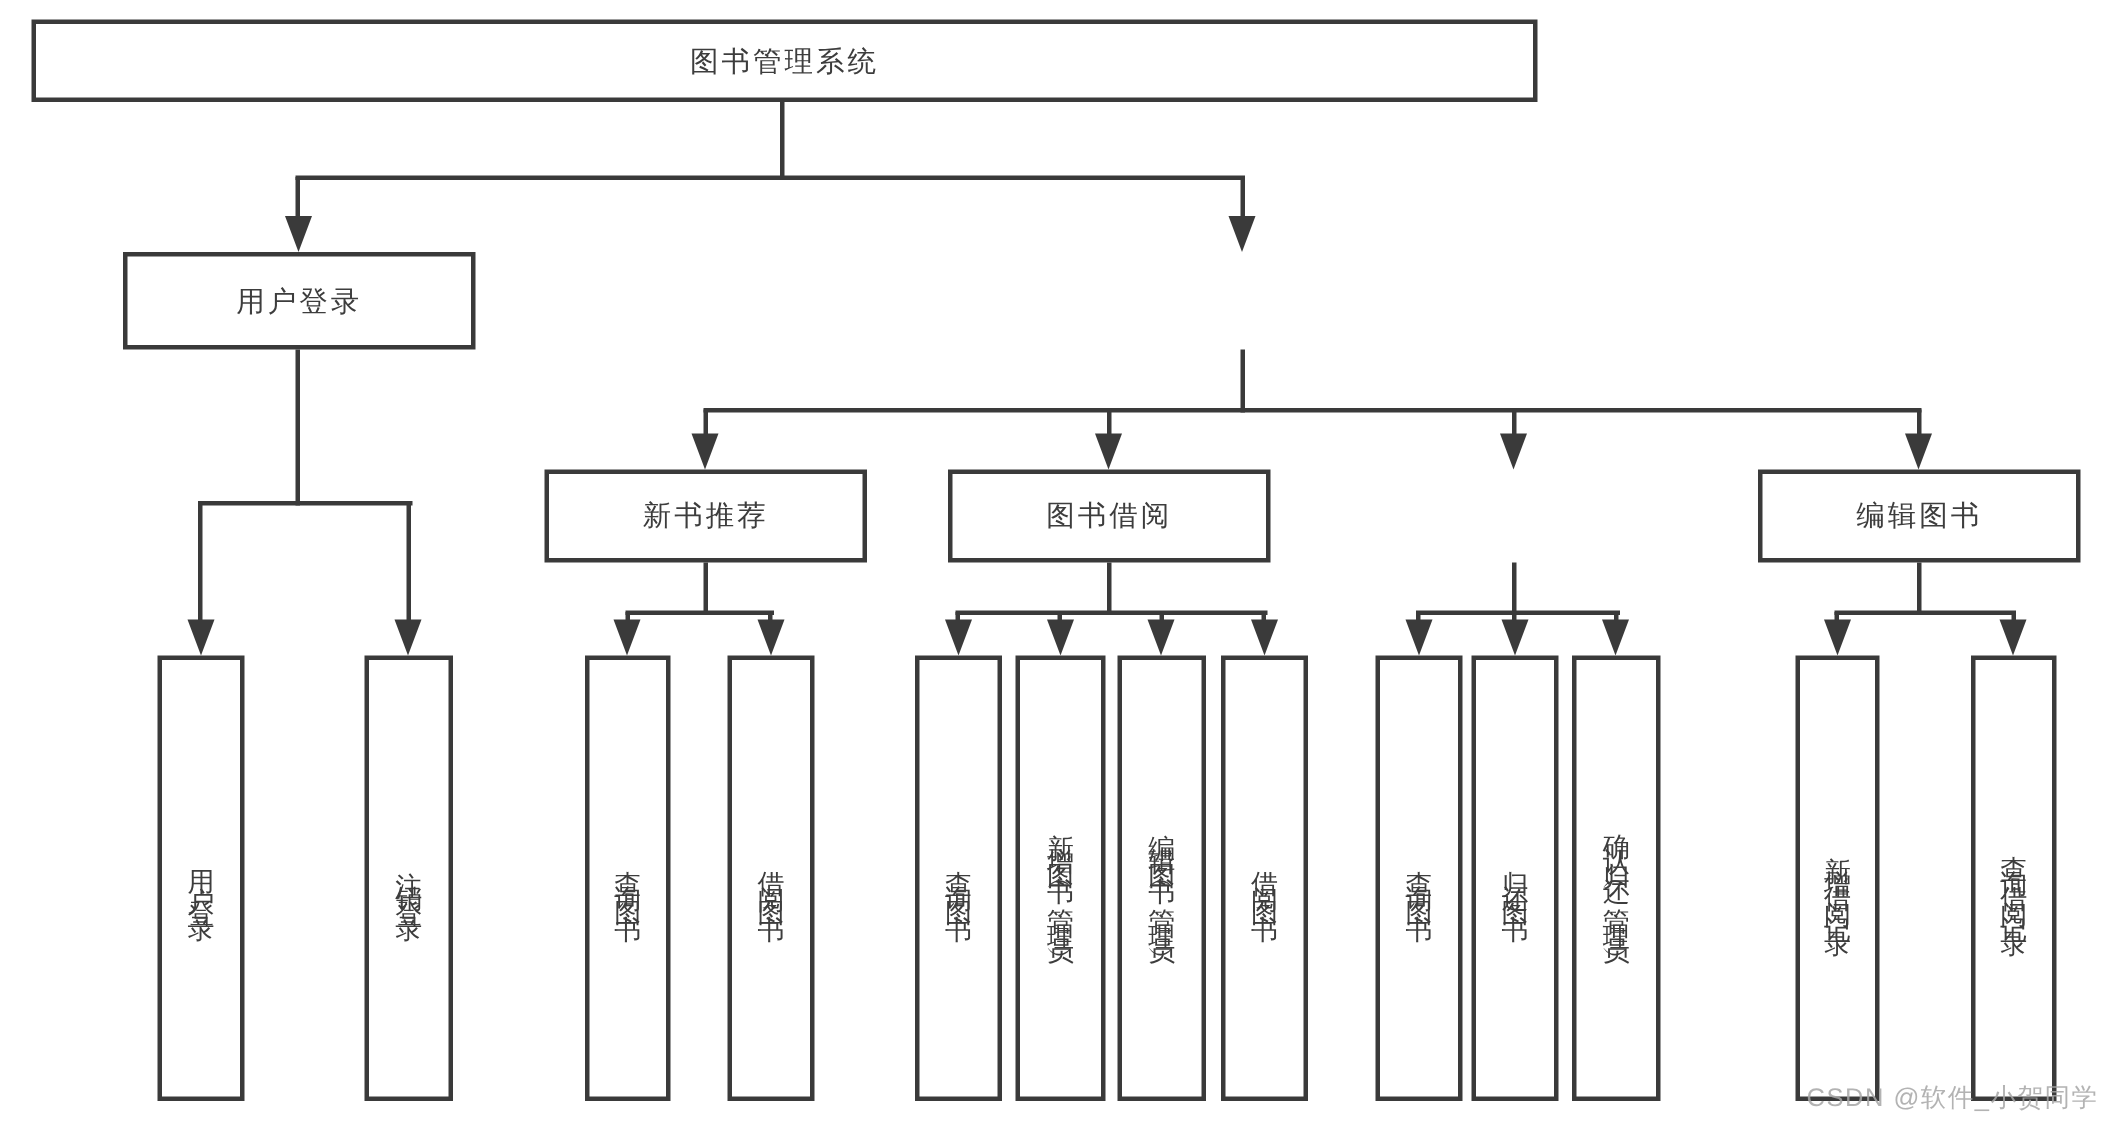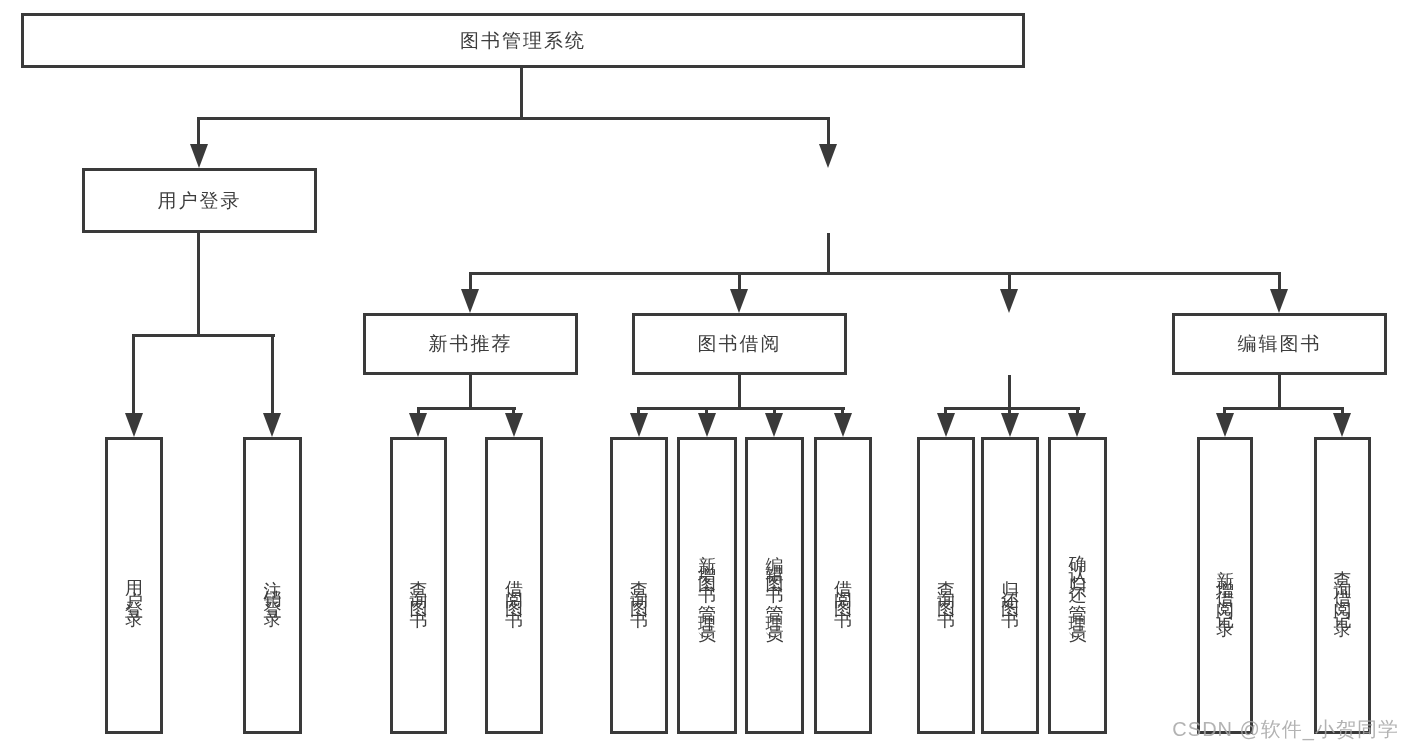--- a/index.html
+++ b/index.html
@@ -43,21 +43,21 @@
   .vl{position:absolute;width:3px;background:var(--line);}
   .ar{
     position:absolute;width:0;height:0;
     border-left:9px solid transparent;
     border-right:9px solid transparent;
     border-top:24px solid var(--line);
   }
   .watermark{
     position:absolute;
     right:6px;bottom:4px;
-    font-size:20px;
+    font-size:17px;
     color:var(--wm);
     opacity:.85;
     letter-spacing:1px;
     z-index:5;
     white-space:nowrap;
     margin-left:16px;
   }
 </style>
 </head>
 <body>

